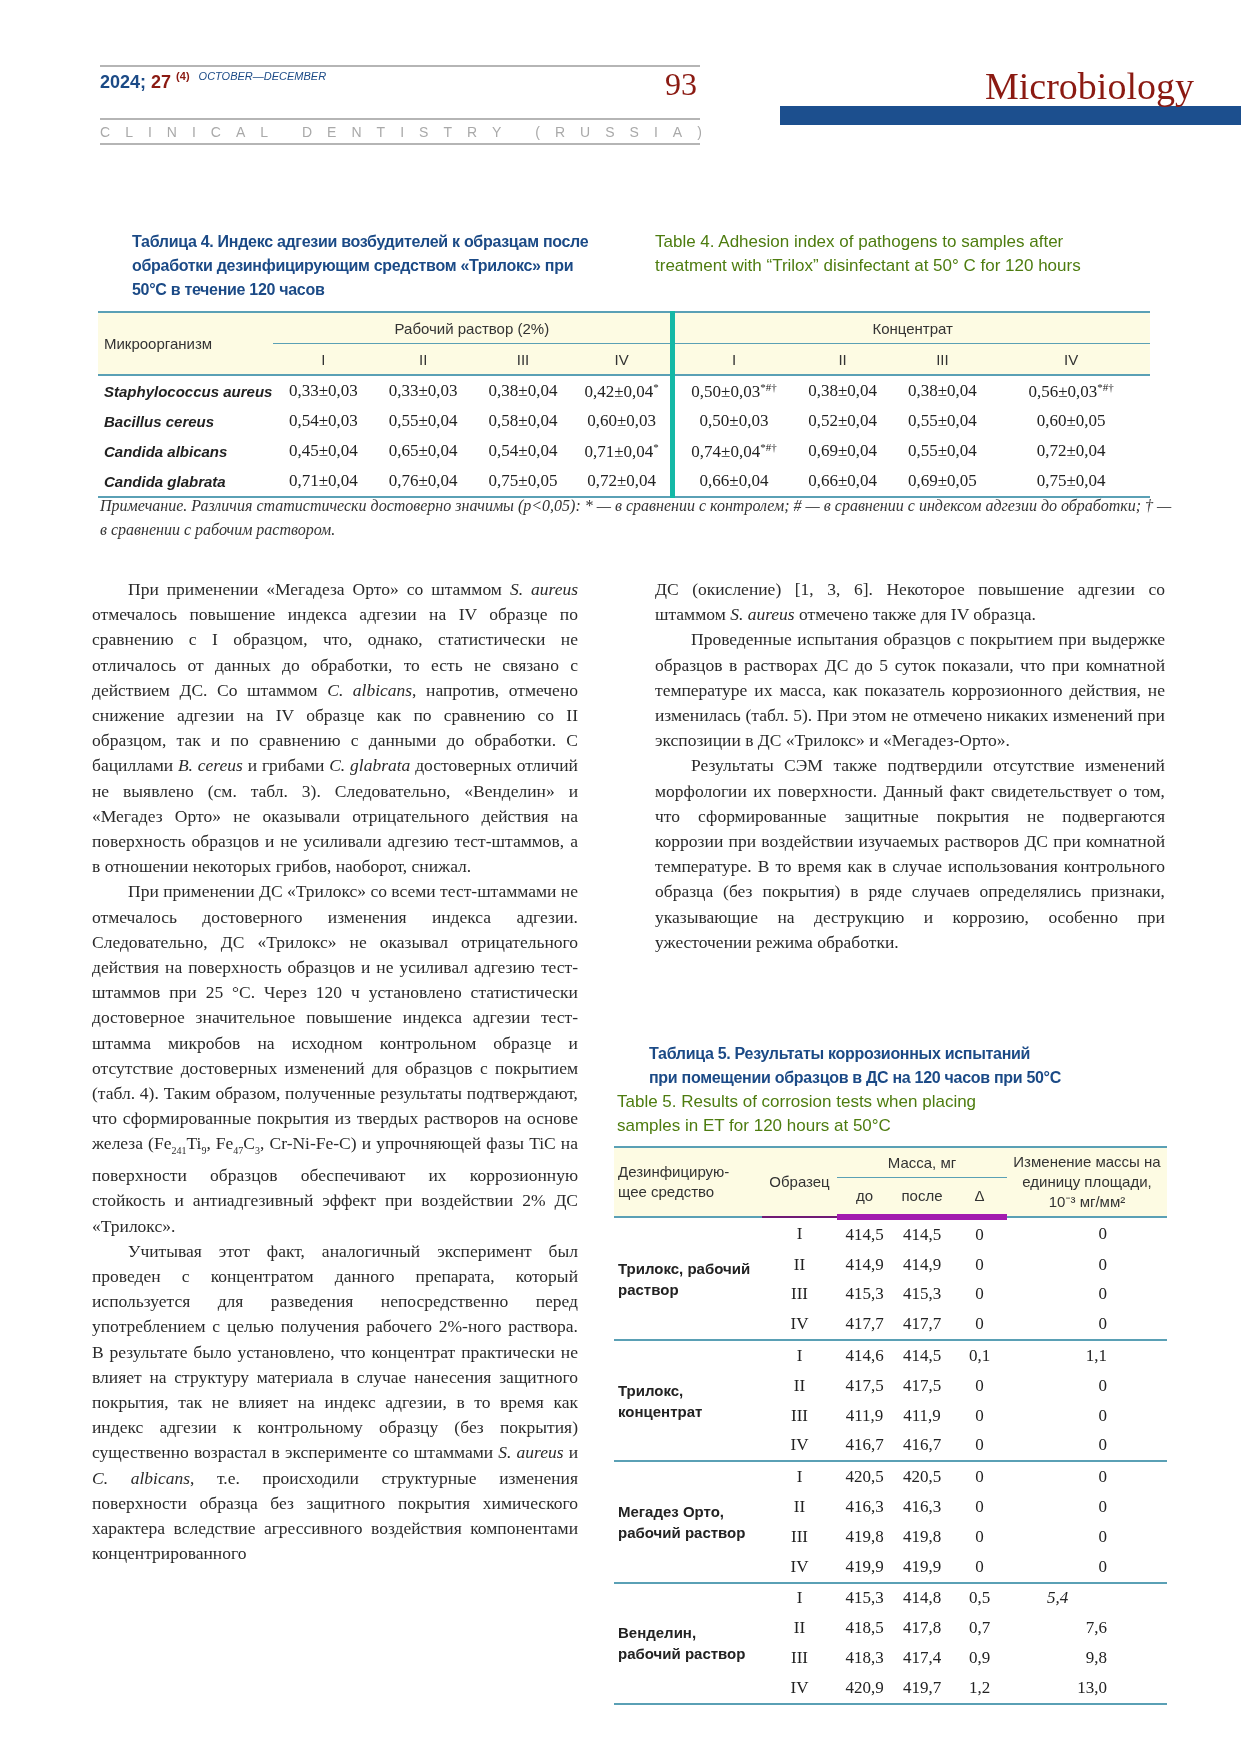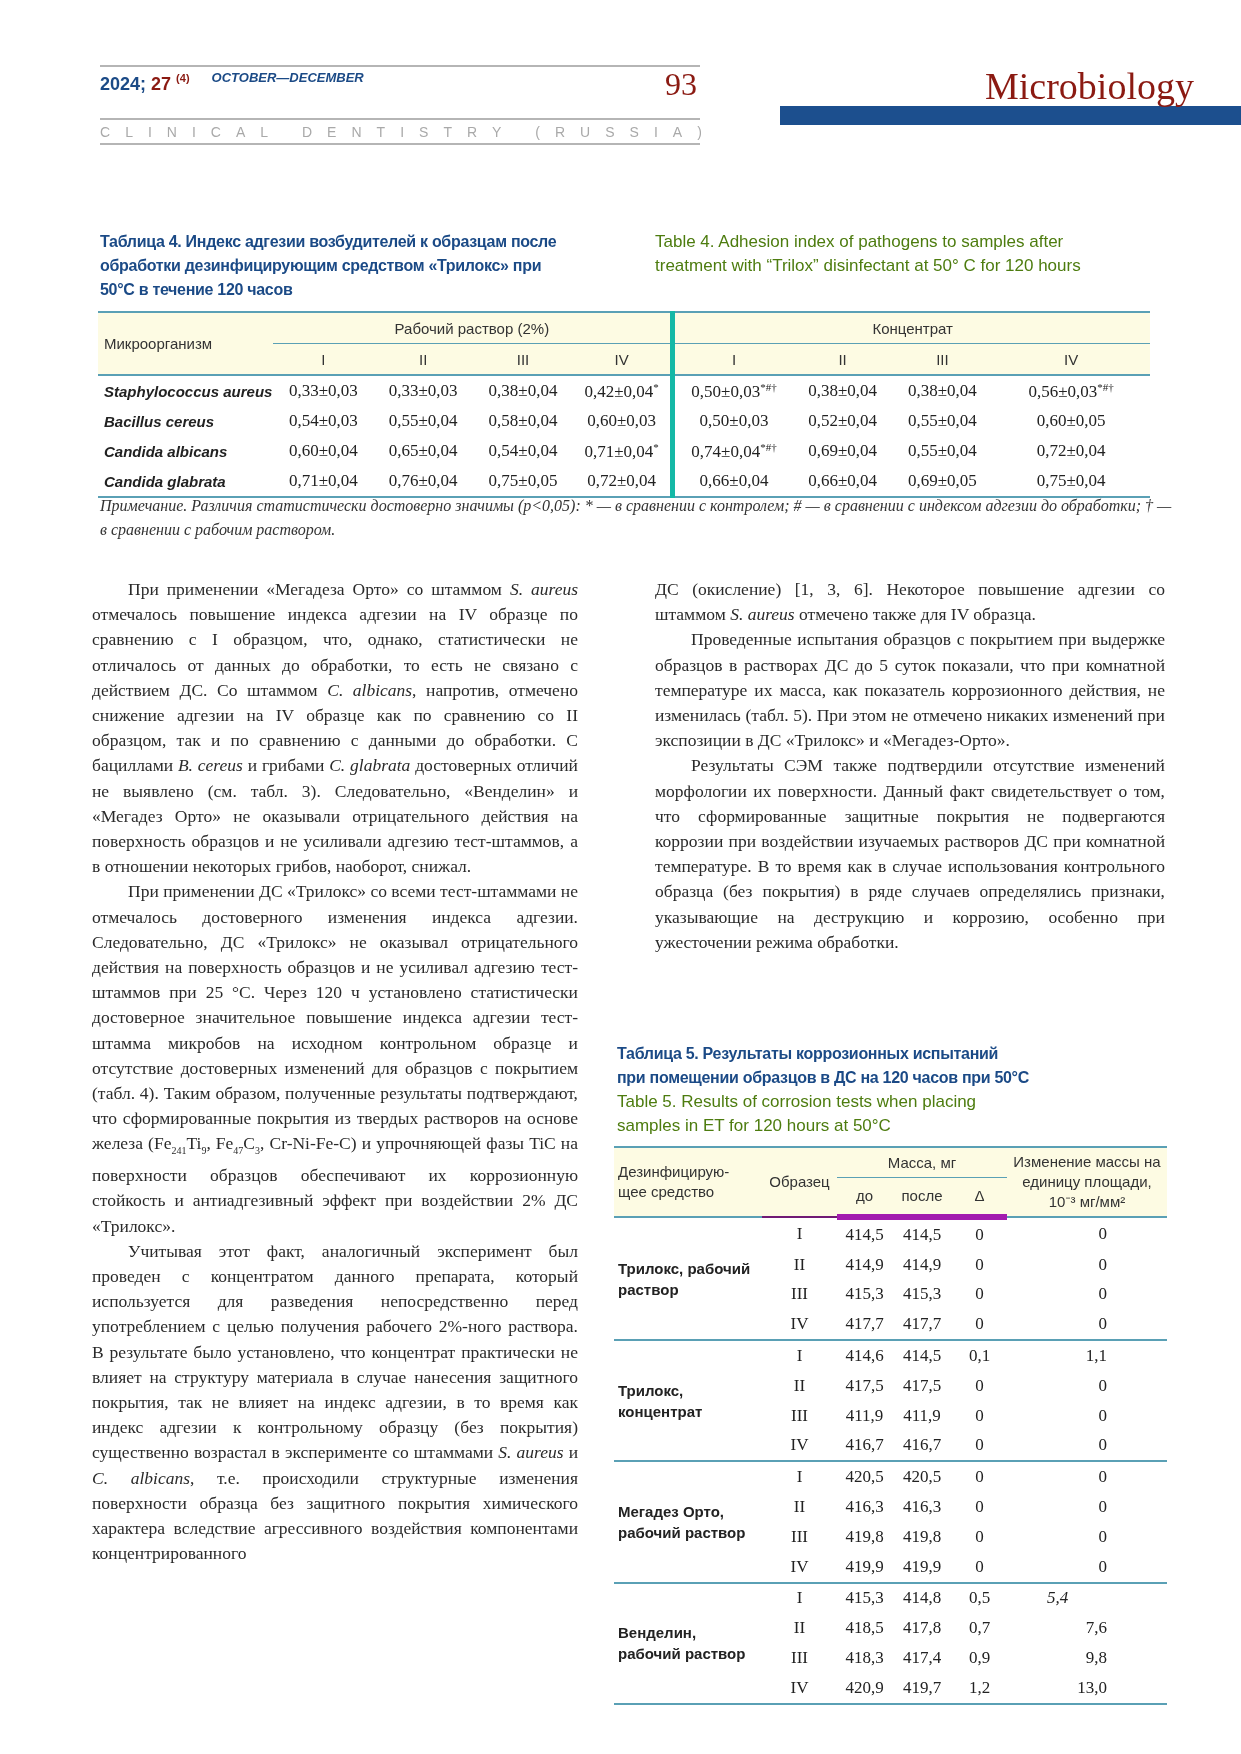--- a/index.html
+++ b/index.html
@@ -2,28 +2,28 @@
 <html><head>
 <meta charset="utf-8">
 <style>
   html, body { margin:0; padding:0; background:#ffffff; }
   body { width:1241px; height:1754px; position:relative; overflow:hidden; font-family:"Liberation Serif", serif; color:#222; }
   .abs { position:absolute; }
   .hdr-line { position:absolute; left:100px; width:600px; height:2px; background:#b5b5b5; }
   .issue { position:absolute; left:100px; top:70px; font-family:"Liberation Sans", sans-serif; font-weight:bold; font-size:18px; color:#1b4a86; }
   .issue .vol { color:#8b1a12; }
   .issue sup { font-size:11px; color:#8b1a12; vertical-align:8px; }
-  .issue .period { font-size:13px; font-style:italic; color:#1b4a86; vertical-align:8px; margin-left:17px; font-weight:bold; }
+  .issue .period { font-size:11px; font-style:italic; color:#1b4a86; vertical-align:8px; margin-left:4px; font-weight:normal; }
   .pagenum { position:absolute; left:665px; top:66px; font-size:32px; color:#8b1a12; }
   .journal { position:absolute; left:100px; top:124px; width:602px; font-family:"Liberation Sans", sans-serif; font-size:14px; color:#a9a9a9; letter-spacing:0; display:flex; justify-content:space-between; }
   .journal span { display:inline-block; }
   .section-bar { position:absolute; left:780px; top:106px; width:461px; height:19px; background:#1c4f8e; }
   .section-title { position:absolute; left:985px; top:64px; font-size:38px; color:#8b1a12; font-family:"Liberation Serif", serif; }
 
-  .cap-ru { font-family:"Liberation Sans", sans-serif; font-weight:bold; color:#1b4a86; font-size:16px; line-height:24px; letter-spacing:-0.3px; }
+  .cap-ru { font-family:"Liberation Sans", sans-serif; font-weight:bold; color:#1b4a86; font-size:16px; line-height:24px; letter-spacing:-0.3px;margin-left:32px; }
   .cap-en { font-family:Liberation Sans, sans-serif; color:#4d7c0f; font-size:17px; line-height:24px; }
 
   table.t4 { position:absolute; left:98px; top:311px; width:1052px; border-collapse:collapse; font-size:17px; }
   table.t4 thead tr.h1 td, table.t4 thead tr.h2 td { background:#fdfbe3; font-family:"Liberation Sans", sans-serif; font-size:15px; color:#333; text-align:center; }
   table.t4 { border-top:2px solid #5aa0b5; border-bottom:2px solid #5aa0b5; }
   table.t4 thead tr.h2 td { border-bottom:2px solid #5aa0b5; height:28px; }
   table.t4 thead tr.h1 td { height:28px; }
   table.t4 .grp { border-bottom:1px solid #5aa0b5; }
   table.t4 .vsep { border-left:5px solid #14b8a6; }
   table.t4 tbody td { height:28px; text-align:center; font-family:"Liberation Serif", serif; color:#222; white-space:nowrap; }
@@ -148,21 +148,21 @@
         <td>0,55±0,04</td>
         <td>0,58±0,04</td>
         <td>0,60±0,03</td>
         <td class="vsep">0,50±0,03</td>
         <td>0,52±0,04</td>
         <td>0,55±0,04</td>
         <td>0,60±0,05</td>
       </tr>
       <tr>
         <td class="org">Candida albicans</td>
-        <td>0,60±0,04</td>
+        <td>0,45±0,04</td>
         <td>0,65±0,04</td>
         <td>0,54±0,04</td>
         <td>0,71±0,04<span class="mark">*</span></td>
         <td class="vsep">0,74±0,04<span class="mark">*#†</span></td>
         <td>0,69±0,04</td>
         <td>0,55±0,04</td>
         <td>0,72±0,04</td>
       </tr>
       <tr>
         <td class="org">Candida glabrata</td>

